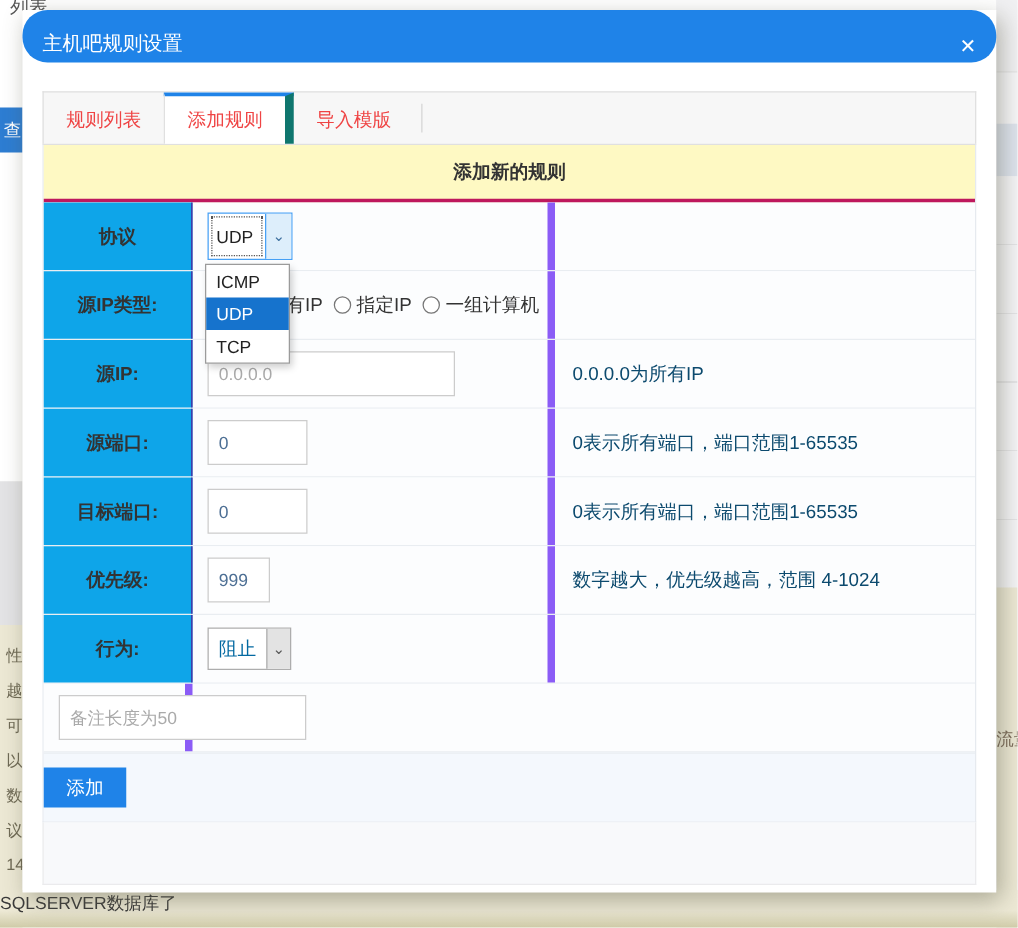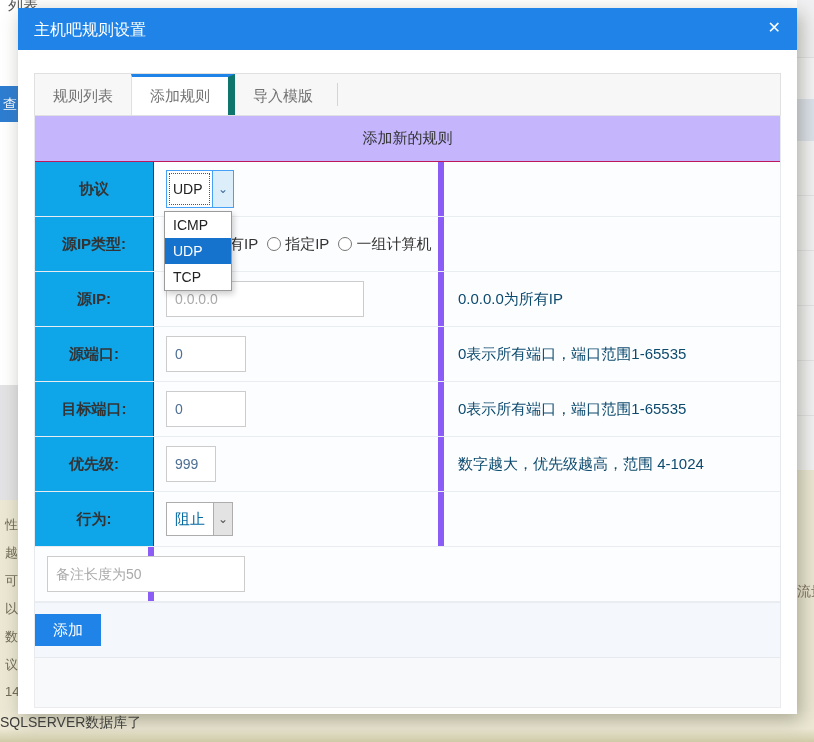--- a/index.html
+++ b/index.html
@@ -21,40 +21,40 @@
   #bg-bottom-band { left:0; top:712px; width:814px; height:30px;
     background:linear-gradient(#ede9d5 0 55%, #cfcba8 100%); z-index:1; }
   #bg-bottom-text { left:0; top:714px; font-size:14px; color:#3a3a3a; z-index:2; white-space:nowrap; }
   #bg-right-fragment { right:0; top:583px; width:17px; overflow:hidden; font-size:14px;
     color:#7a6a58; z-index:2; white-space:nowrap; }
 
   
   #modal { left:18px; top:8px; width:779px; height:706px; background:#fff; z-index:5;
     box-shadow:4px 6px 18px rgba(90,90,70,.45); }
   #modal-header { height:42px; background:#1f83e8; color:#fff; display:flex;
-    align-items:flex-start; padding:12px 16px; }
+    align-items:flex-end; padding:4px 16px;border-radius:20px; }
   #modal-title { font-size:16px; }
   #modal-close { margin-left:auto; color:#fff; font-size:16px; font-weight:bold;
     cursor:pointer; line-height:1; }
   #modal-body { padding:23px 16px 0 16px; }
 
   
   #tabbar { display:flex; align-items:stretch; height:42px; background:#f7f7f7;
     border:1px solid #e0e0e0; border-bottom:none; }
   .tab { padding:0 18px; display:flex; align-items:center; font-size:15px;
-    color:#737373; cursor:pointer; border-top:3px solid transparent; }
+    color:#ef4444; cursor:pointer; border-top:3px solid transparent; }
   .tab.active { background:#fff; border-top:3px solid #1f83e8;
     border-left:1px solid #e0e0e0; border-right:7px solid #0f766e; }
   .tab-sep { width:1px; background:#d5d5d5; margin:9px 0 9px 6px; }
 
   
   #form-table { border:1px solid #e6eaef; border-top:1px solid #e0e0e0; }
-  #form-caption { height:46px; background:#c4b5fd; display:flex; align-items:center;
-    justify-content:center; font-size:15px; font-weight:normal; color:#333;
-    border-bottom:1px solid #be185d; }
+  #form-caption { height:46px; background:#fef9c3; display:flex; align-items:center;
+    justify-content:center; font-size:15px; font-weight:bold; color:#333;
+    border-bottom:3px solid #be185d; }
   .frow { display:grid; grid-template-columns:119px 290px 1fr; height:55px;
     border-bottom:1px solid #e9edf1; background:#fcfdfe; }
   .frow:last-of-type { border-bottom:none; }
   .cell { display:flex; align-items:center; }
   .cell.label { background:#0ea5e9; justify-content:center; font-size:15px;
     font-weight:bold; color:#333; border-right:1px solid #4c1d95; }
   .cell.control { padding-left:12px; border-right:6px solid #8b5cf6; position:relative; }
   .cell.hint { padding-left:14px; font-size:15px; color:#0c4a6e; }
 
   input.txt { border:1px solid #ccc; height:36px; padding:0 8px; font-size:14px;

